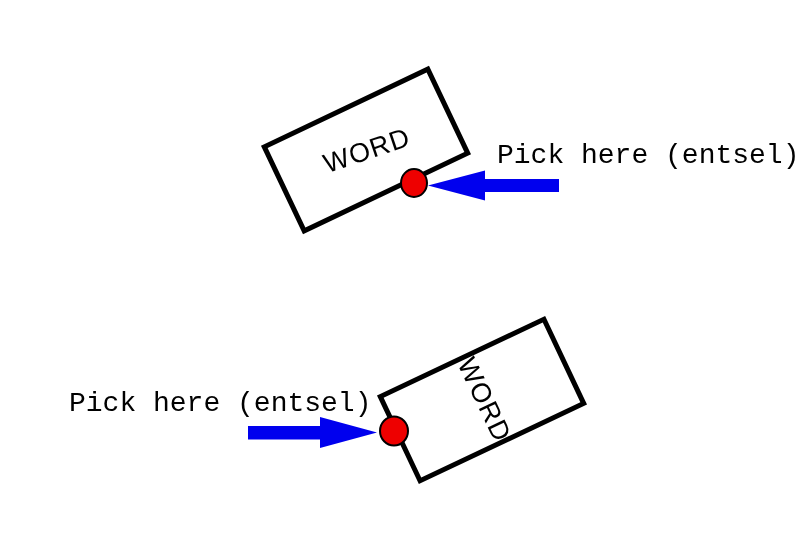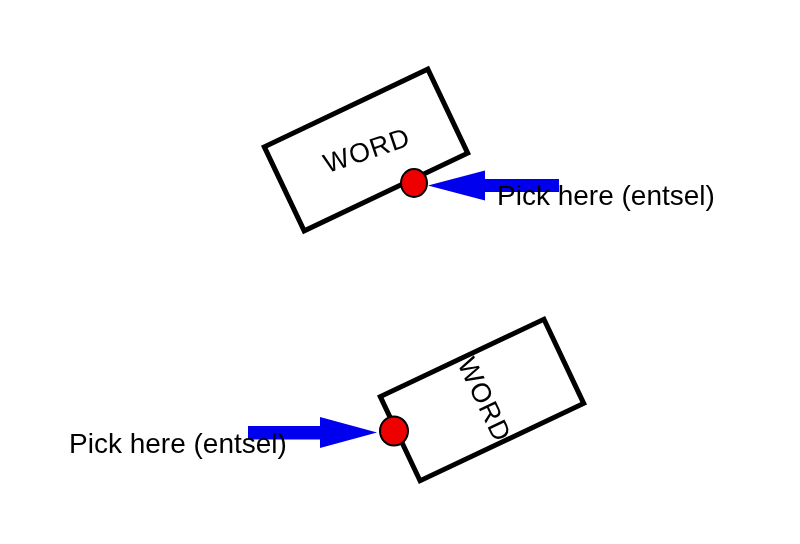--- a/index.html
+++ b/index.html
@@ -52,26 +52,25 @@
     position: absolute;
     left: 0; top: 0;
     width: 800px;
     height: 544px;
     pointer-events: none;
   }
   .arrow-svg polygon { fill: var(--arrow, #0000ee); }
 
   .pick-label {
     position: absolute;
-    font-family: Liberation Sans, sans-serif;
+    font-family: Liberation Mono, monospace;
     font-size: 28px;
     line-height: 1;
     color: var(--label-text, #000);
     white-space: nowrap;
-    margin-top: 40px;
   }
   .pick-label.top    { left: 497px; top: 142px; }
   .pick-label.bottom { left: 69px;  top: 390px; }
 </style>
 </head>
 <body>
 
 <div class="stage">
 
   <div>

